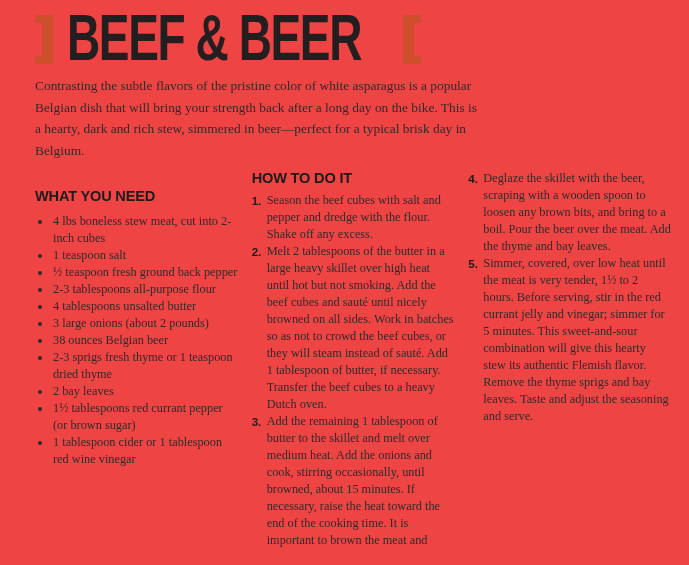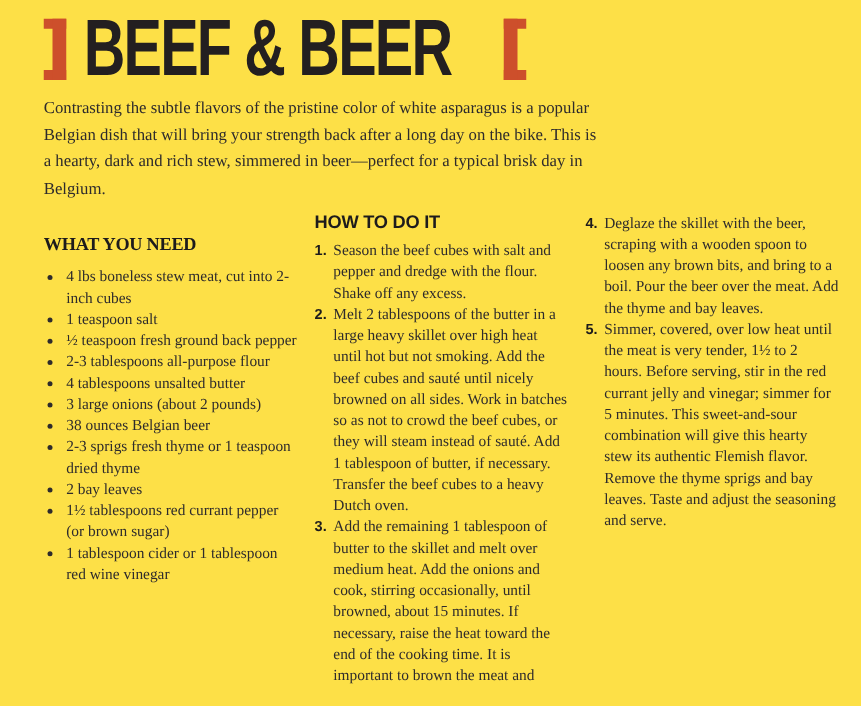--- a/index.html
+++ b/index.html
@@ -1,21 +1,21 @@
 <!DOCTYPE html>
 <html><head>
 <meta charset="utf-8">
 <style>
   * { margin: 0; padding: 0; box-sizing: border-box; }
   html, body { background: #ffffff; }
   .page {
     position: relative;
     width: 689px;
     height: 565px;
-    background: #fde047;
+    background: #ef4444;
     overflow: hidden;
     font-family: "Liberation Serif", serif;
     color: #2e2b2c;
   }
 
   
   .title-row {
     display: flex;
     align-items: center;
     padding: 13px 0 0 35px;
@@ -71,21 +71,21 @@
     letter-spacing: -0.2px;
     color: #1d1b1c;
   }
   .recipe-name .fr { font-style: italic; }
   .serves {
     font-style: italic;
     font-size: 13px;
     margin-top: 6px;
     color: #2e2b2c;
   }
-  .need-head { margin-top: 18px; font-family: Liberation Serif, serif; }
+  .need-head { margin-top: 18px; }
 
   .ingredients {
     margin-top: 8px;
     padding-left: 17px;
     list-style: disc outside;
     font-size: 12.3px;
     line-height: 17px;
   }
   .ingredients li { padding-left: 1px; }
 

